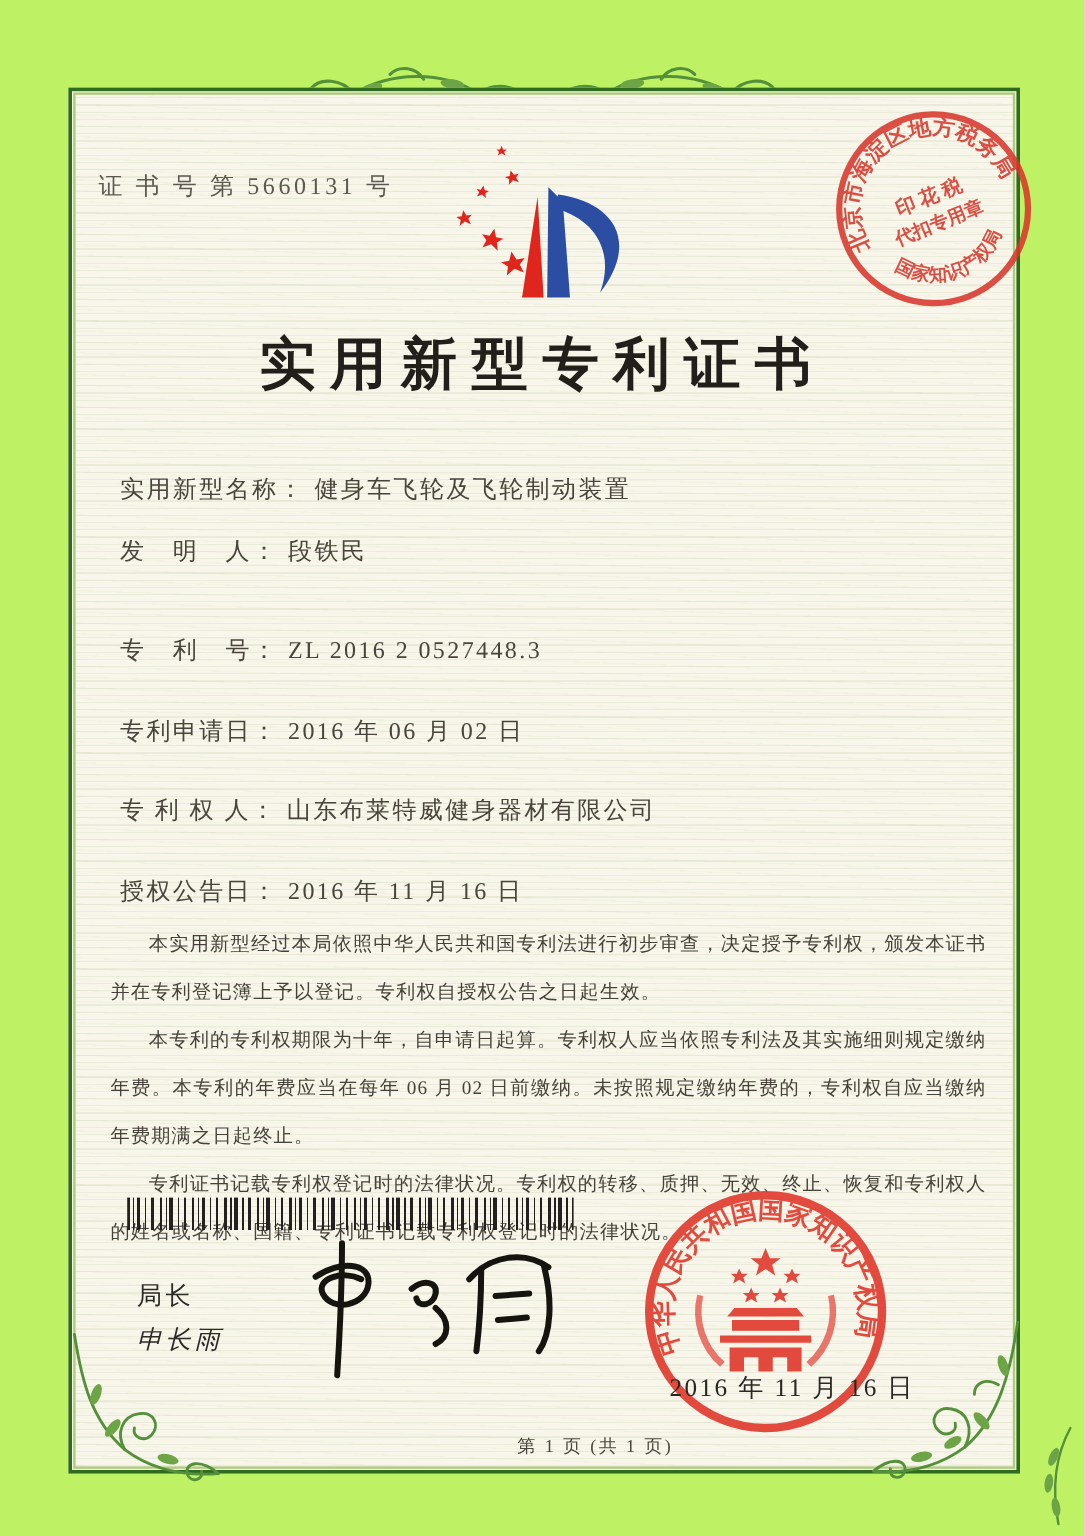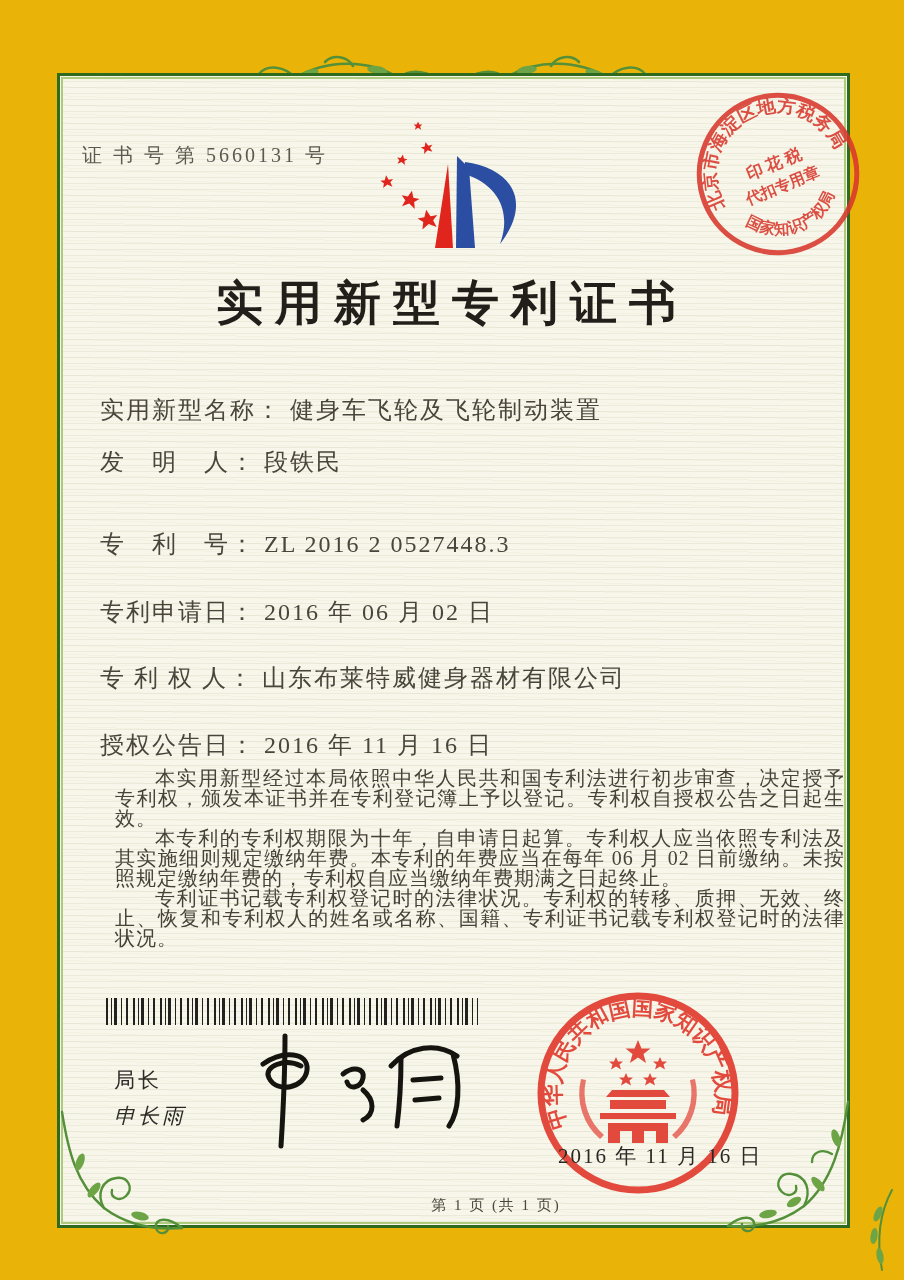--- a/index.html
+++ b/index.html
@@ -1,29 +1,29 @@
 <!DOCTYPE html>
 <html><head>
 <meta charset="utf-8">
 <style>
   html,body{margin:0;padding:0;}
   body{background:#e8e6df;font-family:"Liberation Serif","DejaVu Serif",serif;}
-  .page{position:relative;width:904px;height:1280px;background:#eab308;overflow:hidden;margin:0 auto;}
+  .page{position:relative;width:904px;height:1280px;background:#bef264;overflow:hidden;margin:0 auto;}
   .frame{position:absolute;left:57px;top:73px;width:787px;height:1149px;border:3px solid #2e6b1e;background:#f8f6ea;}
   .frame-inner{position:absolute;inset:1px;border:2px solid #aecb7d;pointer-events:none;}
   .texture{position:absolute;inset:3px;background:
      repeating-linear-gradient(0deg, rgba(160,185,130,0.16) 0 1px, rgba(0,0,0,0) 1px 6px),
      repeating-linear-gradient(2deg, rgba(190,205,160,0.10) 0 1px, rgba(0,0,0,0) 1px 9px);
      pointer-events:none;}
   .cert-number{position:absolute;left:82px;top:142px;font-size:20px;color:#5d5950;letter-spacing:3px;}
   .title{position:absolute;left:0;top:272px;width:904px;text-align:center;font-size:47px;font-weight:bold;color:#221f1b;letter-spacing:12px;}
-  .field-row{position:absolute;left:100px;font-size:24px;color:#49453c;white-space:nowrap;}
+  .field-row{position:absolute;left:100px;font-size:20px;color:#49453c;white-space:nowrap;}
   .field-label{letter-spacing:2px;margin-right:8px;}
   .field-value{letter-spacing:2px;}
-  .body-text{position:absolute;left:92px;top:768px;width:730px;font-size:20px;line-height:20px;color:#46423a;text-align:justify;margin-left:23px;}
+  .body-text{position:absolute;left:92px;top:768px;width:730px;font-size:16px;line-height:40px;color:#46423a;text-align:justify;}
   .body-text p{margin:0;text-indent:2em;letter-spacing:1px;}
   .barcode{position:absolute;left:106px;top:998px;width:372px;height:27px;background:
      repeating-linear-gradient(90deg,#22211f 0 2px,rgba(0,0,0,0) 2px 5px,#22211f 5px 6px,rgba(0,0,0,0) 6px 8px,#22211f 8px 11px,rgba(0,0,0,0) 11px 15px,#22211f 15px 16px,rgba(0,0,0,0) 16px 20px,#22211f 20px 22px,rgba(0,0,0,0) 22px 27px);}
   .signer-title{position:absolute;left:114px;top:1066px;font-size:21px;color:#2c2a26;letter-spacing:3px;font-family:"Liberation Sans","DejaVu Sans",sans-serif;}
   .signer-name{position:absolute;left:114px;top:1102px;font-size:21px;color:#2c2a26;letter-spacing:3px;font-family:"Liberation Sans","DejaVu Sans",sans-serif;font-style:italic;}
   .signature-svg{position:absolute;left:225px;top:1022px;}
   .seal-svg{position:absolute;left:530px;top:985px;}
   .seal-date{position:absolute;left:558px;top:1142px;font-size:21px;color:#2a2824;letter-spacing:2px;z-index:5;}
   .tax-stamp-svg{position:absolute;left:690px;top:86px;transform:rotate(-22deg);}
   .logo-svg{position:absolute;left:372px;top:116px;}

